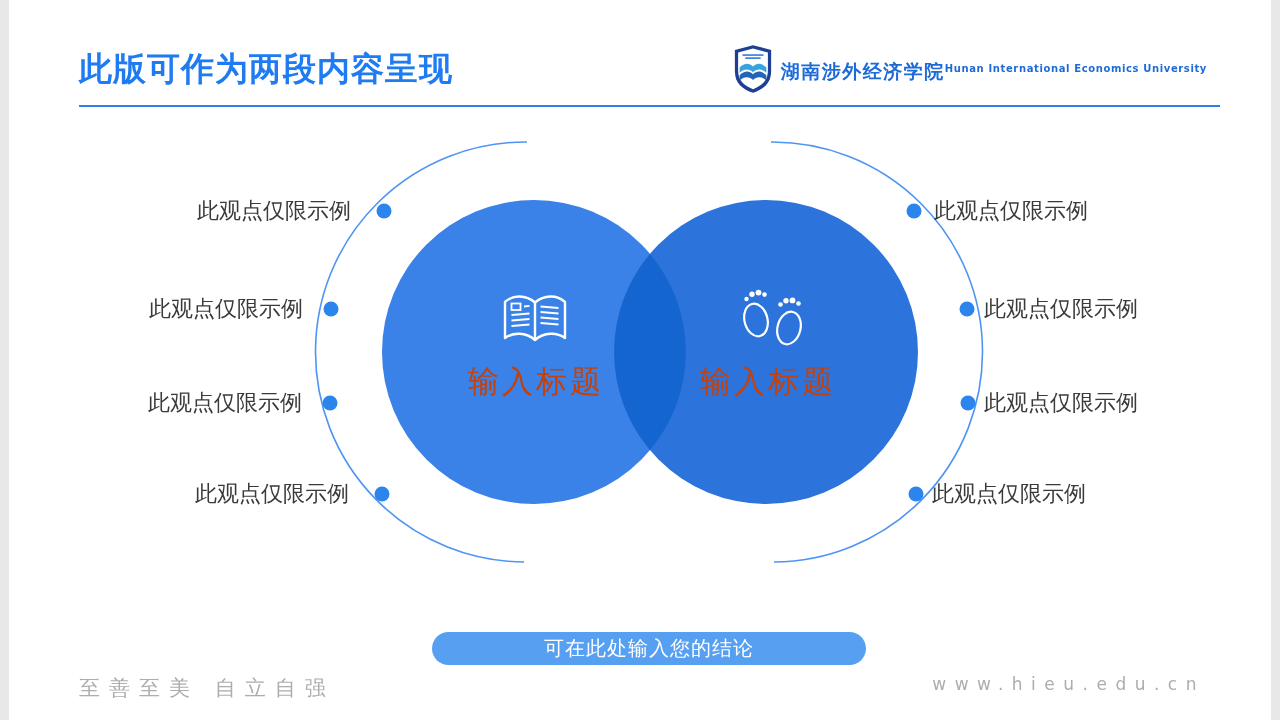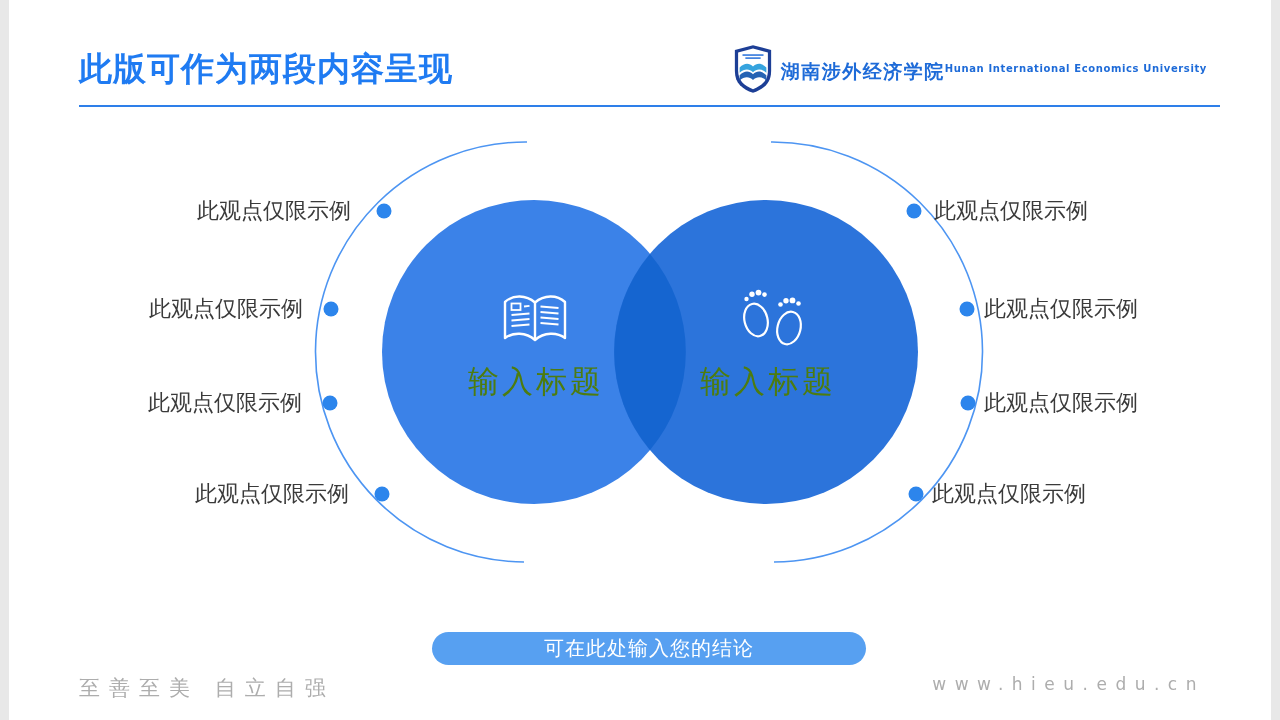--- a/index.html
+++ b/index.html
@@ -21,21 +21,21 @@
   .logo{position:absolute; top:44px; right:64px; display:flex; align-items:center; gap:7px;}
   .logo .names{display:flex; flex-direction:row;}
   .logo .cn{font-size:19px; font-weight:700; color:var(--c-logo-text); letter-spacing:1.5px; white-space:nowrap; line-height:22px;}
   .logo .en{font-size:10px; font-weight:700; color:var(--c-logo-text); letter-spacing:0.62px; white-space:nowrap; margin-top:3px;}
   .diagram-svg{position:absolute; left:0; top:0;}
   .point-label{
     position:absolute; font-size:22px; color:var(--c-label); white-space:nowrap; line-height:26px;font-family:Liberation Serif, serif;
   }
   .pl-right{text-align:right;}
   .circle-title{
-    position:absolute; width:260px; text-align:center; color:#4d7c0f;
+    position:absolute; width:260px; text-align:center; color:#c2410c;
     font-size:31px; letter-spacing:3px; top:364px; line-height:34px; white-space:nowrap;
   }
   .conclusion-pill{
     position:absolute; left:423px; top:585px; width:434px; height:33px; border-radius:17px;
     background:var(--c-pill); color:#ffffff; font-size:20px; letter-spacing:1px;
     display:flex; align-items:center; justify-content:center;margin-top:47px;
   }
   .footer-motto{position:absolute; left:70px; top:674px; font-size:21px; color:var(--c-footer); letter-spacing:9px; white-space:nowrap;}
   .footer-site{position:absolute; right:66px; top:674px; font-size:17px; color:var(--c-footer); letter-spacing:8.5px; white-space:nowrap;}
 </style>

